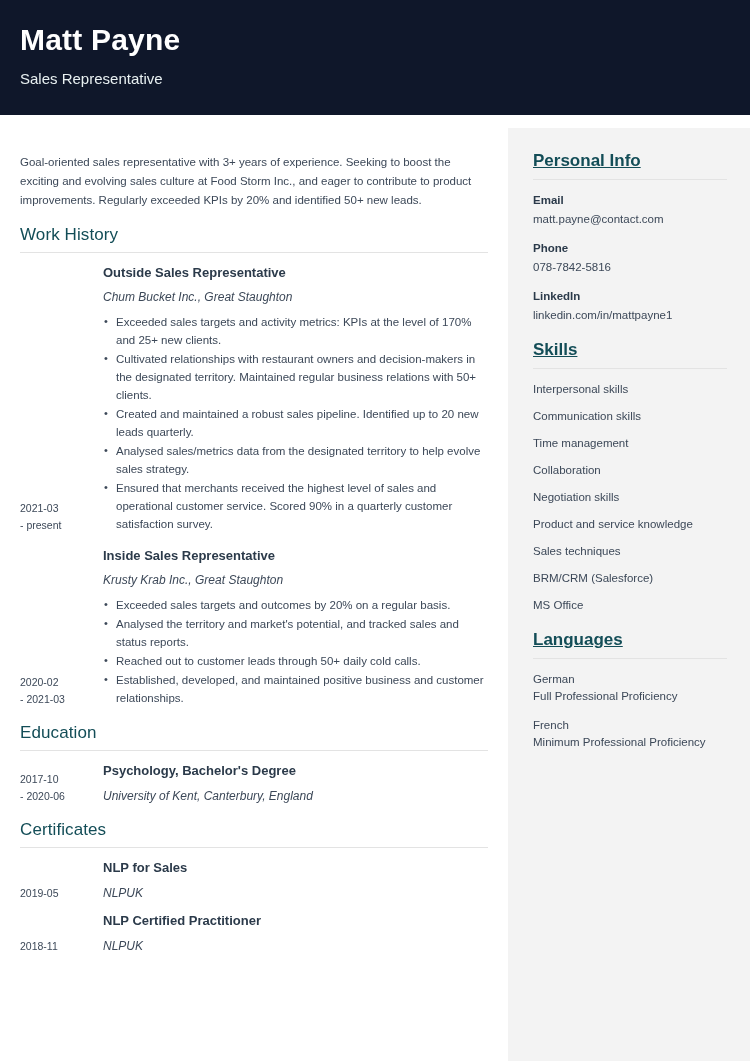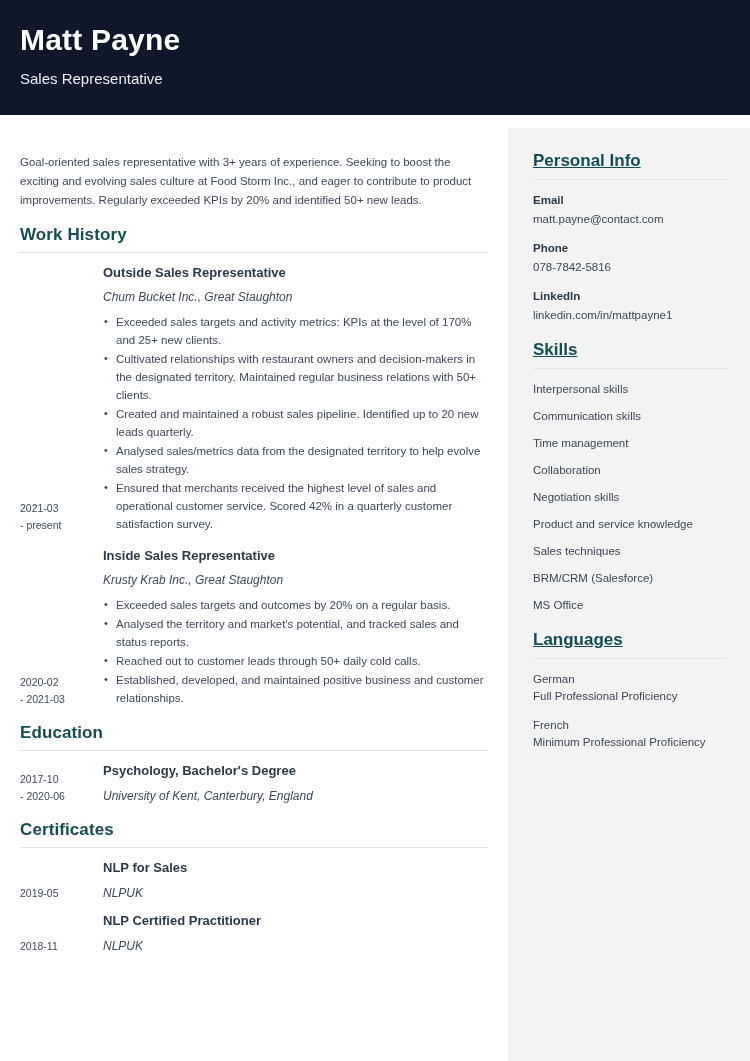--- a/index.html
+++ b/index.html
@@ -87,21 +87,21 @@
     margin: 0 0 8px 0;
     text-align: left;
   }
 
   
   .section {
     margin-top: 14px;
   }
   .section-heading {
     font-size: 17px;
-    font-weight: bold;
+    font-weight: normal;
     color: #134d57;
     line-height: 22px;
     margin: 0 0 6px 0;
     letter-spacing: 0.1px;
   }
   .divider {
     height: 1px;
     background: #e3e3e3;
     width: 100%;
     margin-bottom: 11px;
@@ -258,21 +258,21 @@
             <span class="entry-date-line">- present</span>
           </div>
           <div class="entry-body">
             <div class="entry-title">Outside Sales Representative</div>
             <div class="entry-sub">Chum Bucket Inc., Great Staughton</div>
             <ul class="entry-bullets">
               <li>Exceeded sales targets and activity metrics: KPIs at the level of 170% and 25+ new clients.</li>
               <li>Cultivated relationships with restaurant owners and decision-makers in the designated territory. Maintained regular business relations with 50+ clients.</li>
               <li>Created and maintained a robust sales pipeline. Identified up to 20 new leads quarterly.</li>
               <li>Analysed sales/metrics data from the designated territory to help evolve sales strategy.</li>
-              <li>Ensured that merchants received the highest level of sales and operational customer service. Scored 42% in a quarterly customer satisfaction survey.</li>
+              <li>Ensured that merchants received the highest level of sales and operational customer service. Scored 90% in a quarterly customer satisfaction survey.</li>
             </ul>
           </div>
         </div>
 
         <div class="entry">
           <div class="entry-dates">
             <span class="entry-date-line">2020-02</span>
             <span class="entry-date-line">- 2021-03</span>
           </div>
           <div class="entry-body">

